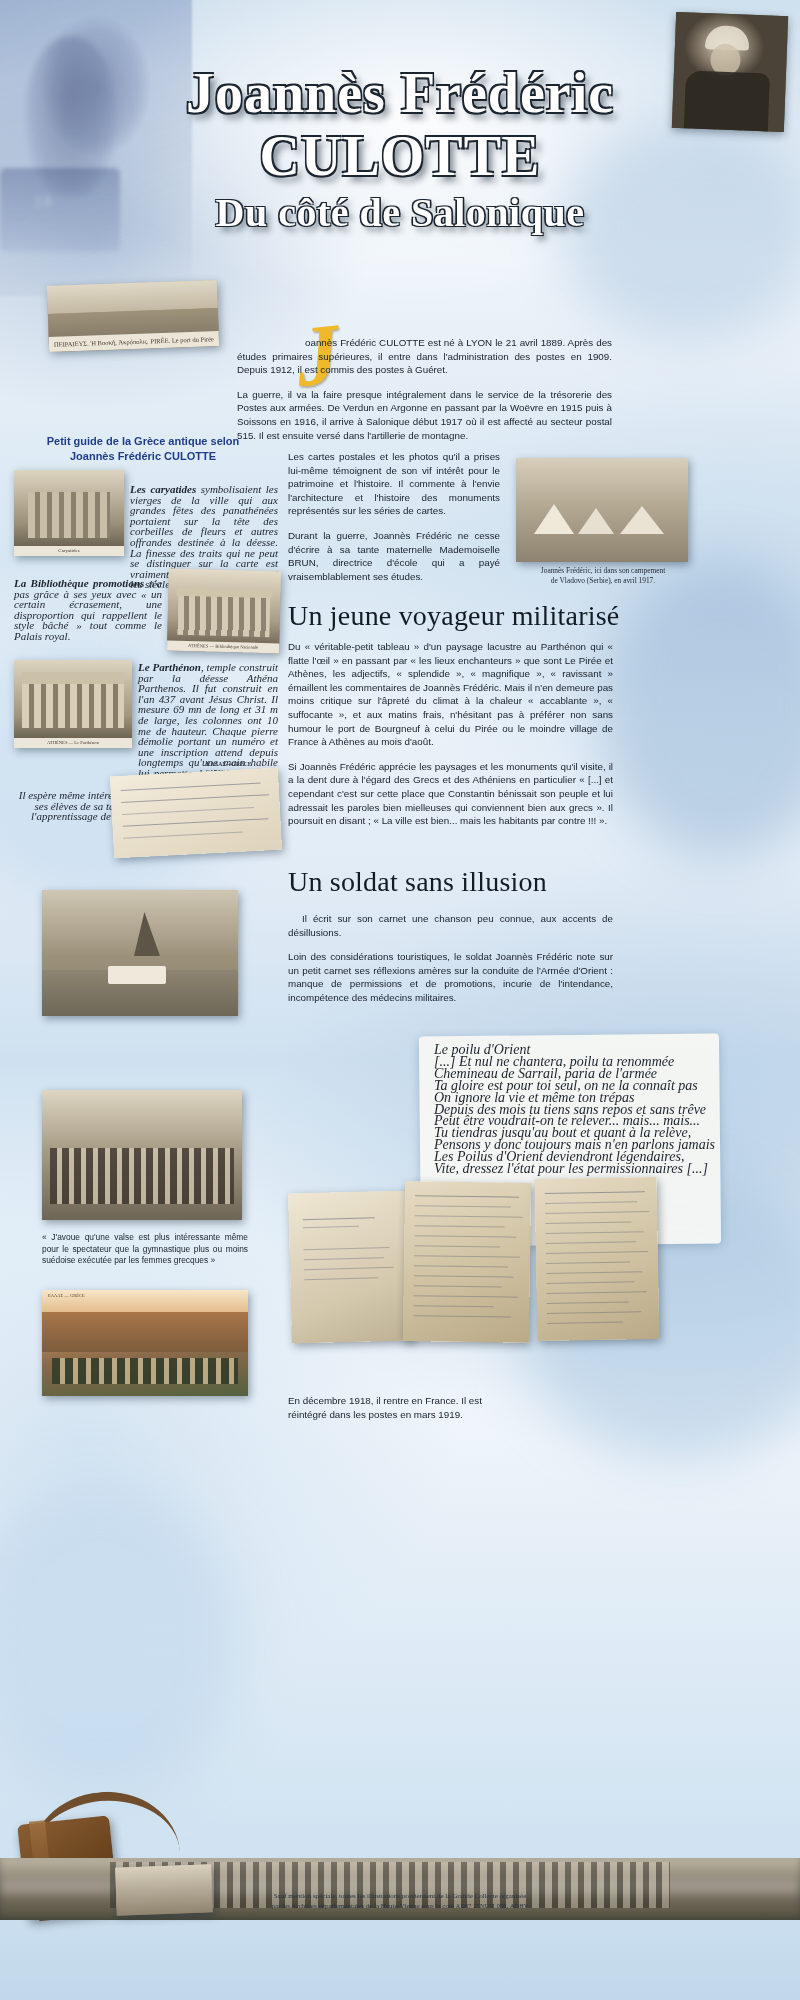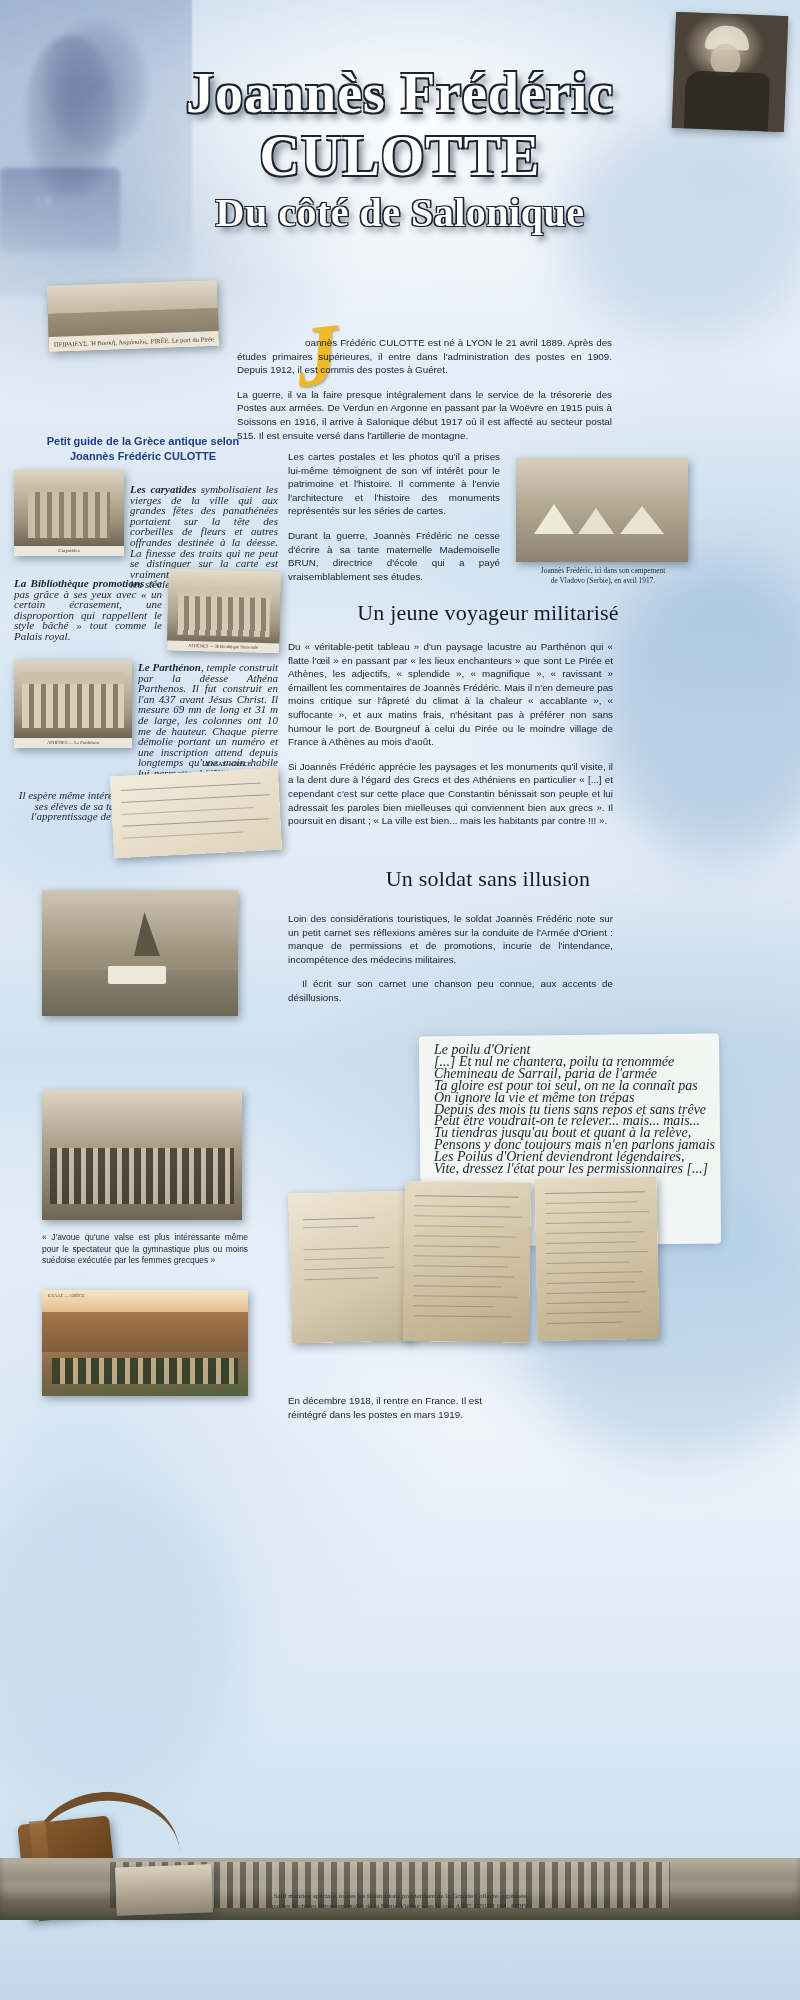--- a/index.html
+++ b/index.html
@@ -116,22 +116,22 @@
 
   .dropcap{
     position:absolute;left:296px;top:317px;width:62px;height:74px;
     font-family:"Liberation Serif", serif;font-style:italic;font-weight:700;
     font-size:86px;line-height:74px;color:#f0b92a;
     text-shadow:1px 2px 2px rgba(90,60,0,.35);
     transform:rotate(-6deg);
   }
 
   .h2{
-    font-family:"Liberation Serif", serif;font-weight:400;font-size:22px;
-    color:#131c26;text-align:center;letter-spacing:.2px;
+    font-family:"Liberation Serif", serif;font-weight:400;font-size:28px;
+    color:#131c26;letter-spacing:.2px;
   }
 
   
   .guide-head{
     font-family:"Liberation Sans", sans-serif;font-weight:700;font-size:11px;line-height:15px;
     color:#1f3d86;text-align:center;
   }
   .guide-text{
     font-family:"Liberation Serif", serif;font-style:italic;font-size:11px;line-height:10.6px;
     color:#1b222c;text-align:justify;
@@ -313,22 +313,22 @@
   <div class="h2" style="position:absolute;left:288px;top:600px;width:400px;">Un jeune voyageur militarisé</div>
 
   <div class="body-text" style="position:absolute;left:288px;top:640px;width:325px;">
     <p>Du « véritable-petit tableau » d'un paysage lacustre au Parthénon qui « flatte l'œil » en passant par « les lieux enchanteurs » que sont Le Pirée et Athènes, les adjectifs, « splendide », « magnifique », « ravissant » émaillent les commentaires de Joannès Frédéric. Mais il n'en demeure pas moins critique sur l'âpreté du climat à la chaleur « accablante », « suffocante », et aux matins frais, n'hésitant pas à préférer non sans humour le port de Bourgneuf à celui du Pirée ou le moindre village de France à Athènes au mois d'août.</p>
     <p>Si Joannès Frédéric apprécie les paysages et les monuments qu'il visite, il a la dent dure à l'égard des Grecs et des Athéniens en particulier « [...] et cependant c'est sur cette place que Constantin bénissait son peuple et lui adressait les paroles bien mielleuses qui conviennent bien aux grecs ». Il poursuit en disant ; « La ville est bien... mais les habitants par contre !!! ».</p>
   </div>
 
   <div class="h2" style="position:absolute;left:288px;top:866px;width:400px;">Un soldat sans illusion</div>
 
   <div class="body-text" style="position:absolute;left:288px;top:912px;width:325px;">
+    <p style="text-indent:14px;">Il écrit sur son carnet une chanson peu connue, aux accents de désillusions.</p>
     <p>Loin des considérations touristiques, le soldat Joannès Frédéric note sur un petit carnet ses réflexions amères sur la conduite de l'Armée d'Orient : manque de permissions et de promotions, incurie de l'intendance, incompétence des médecins militaires.</p>
-    <p style="text-indent:14px;">Il écrit sur son carnet une chanson peu connue, aux accents de désillusions.</p>
   </div>
 
   <div class="card sepia" style="left:42px;top:890px;width:196px;height:126px;">
     <div style="position:absolute;inset:0;background:linear-gradient(180deg,#cfc6b3 0%,#9c927c 52%,#857b68 100%);"></div>
     <div style="position:absolute;left:92px;top:22px;width:26px;height:44px;background:#5d5546;clip-path:polygon(40% 0,100% 100%,0 100%);"></div>
     <div style="position:absolute;left:0;bottom:0;right:0;height:46px;background:linear-gradient(180deg,#8d8471,#6f6757);"></div>
     <div style="position:absolute;left:66px;top:76px;width:58px;height:18px;background:#efe9dc;border-radius:2px;"></div>
   </div>
 
   <div class="card sepia" style="left:42px;top:1090px;width:200px;height:130px;">

